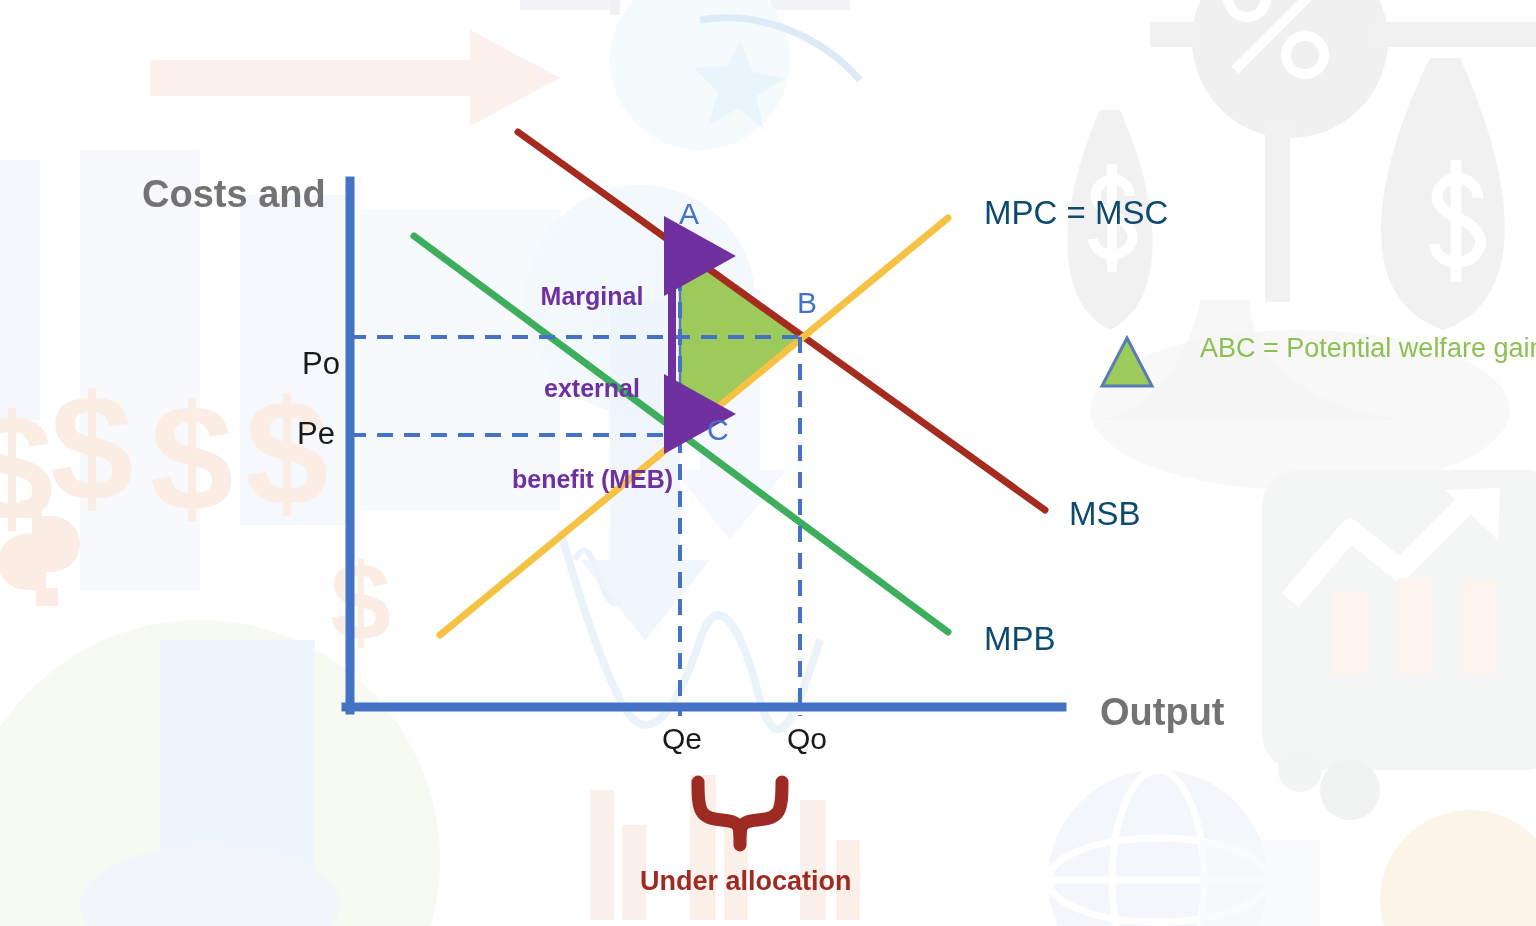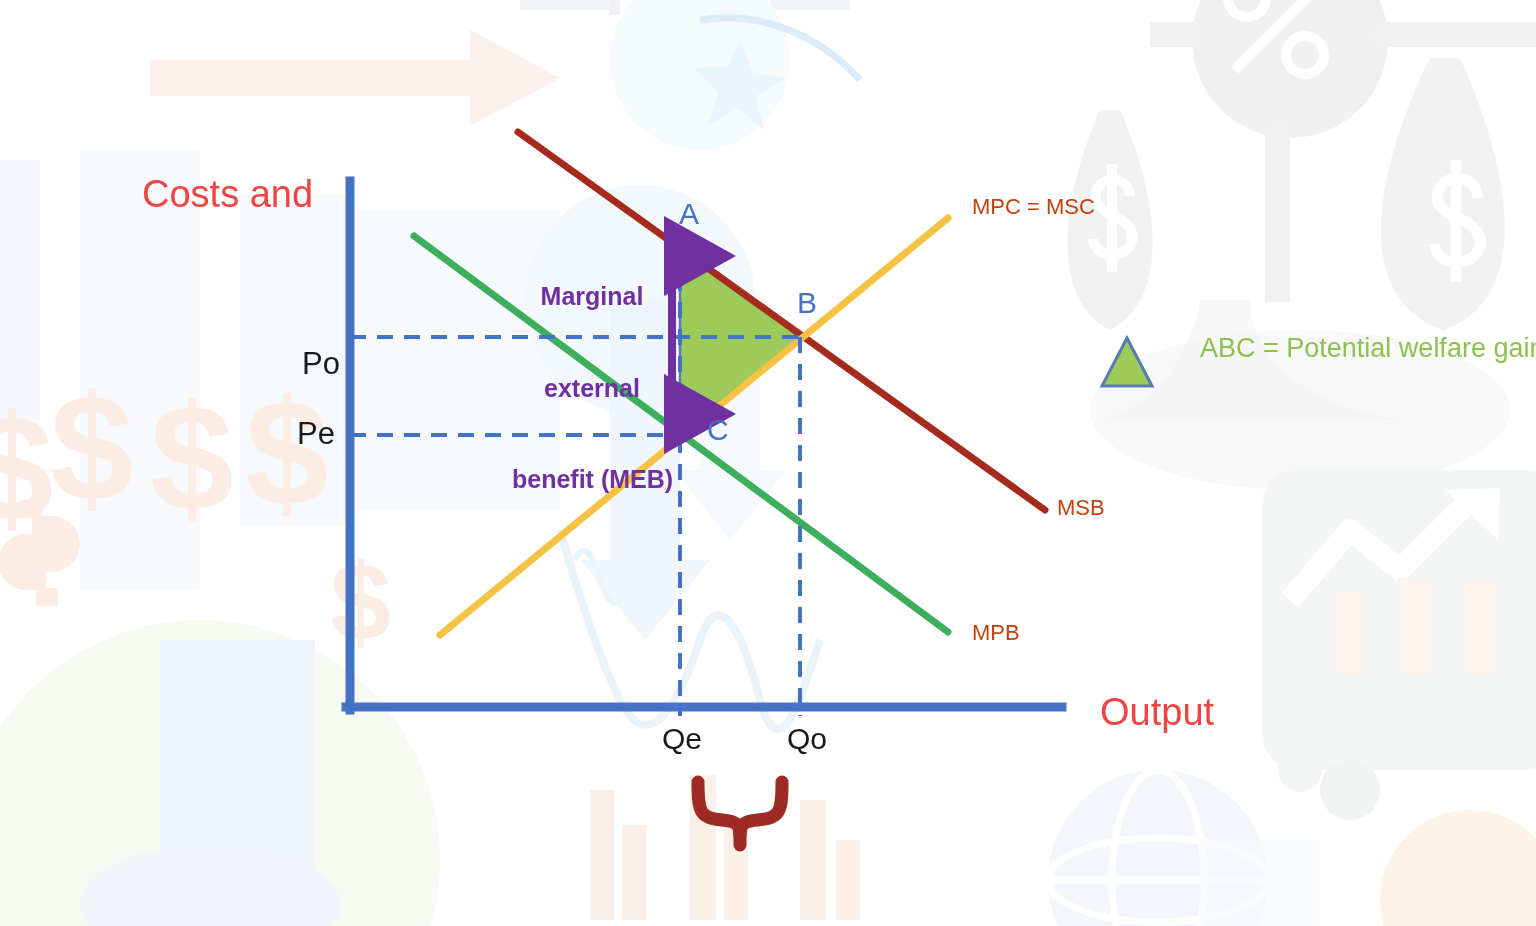--- a/index.html
+++ b/index.html
@@ -9,25 +9,25 @@
     background:#ffffff;
     font-family:"Liberation Sans",sans-serif;
     overflow:hidden;
     position:relative;
   }
   #stage{position:absolute;inset:0;width:1536px;height:926px;}
   svg.layer{position:absolute;left:0;top:0;width:1536px;height:926px;}
   .txt{position:absolute;white-space:pre;}
 
   .axis-title{
-    font-size:38px;color:#ef4444;line-height:1.18;font-weight:400;text-align:right;
+    font-size:38px;color:#737373;line-height:1.18;font-weight:700;text-align:right;
   }
   .price-label{font-size:31px;color:#1a1a1a;}
   .qty-label{font-size:30px;color:#1a1a1a;}
-  .curve-label{font-size:22px;color:#c2410c;}
+  .curve-label{font-size:33px;color:#0c4a6e;margin-left:12px;}
   .point-label{font-size:30px;color:#4472C4;}
   .meb-label{
     font-size:25px;color:#7030A0;font-weight:bold;text-align:center;
     line-height:1.22;
   }
   .legend-label{font-size:27px;color:#8CC152;line-height:1.25;}
   .underalloc-label{font-size:27px;color:#9E2A24;font-weight:bold;}
 </style>
 </head>
 <body>
@@ -209,14 +209,15 @@
   <div class="txt point-label" style="left:707px;top:413px;">C</div>
 
   <div class="txt meb-label" style="left:512px;top:220px;width:160px;">
     <div>Marginal</div>
     <div>external</div>
     <div>benefit (MEB)</div>
   </div>
 
   <div class="txt legend-label" style="left:1200px;top:332px;width:310px;">ABC = Potential welfare gain</div>
 
+  <div class="txt underalloc-label" style="left:640px;top:866px;">Under allocation</div>
 
 </div>
 
 </body></html>

